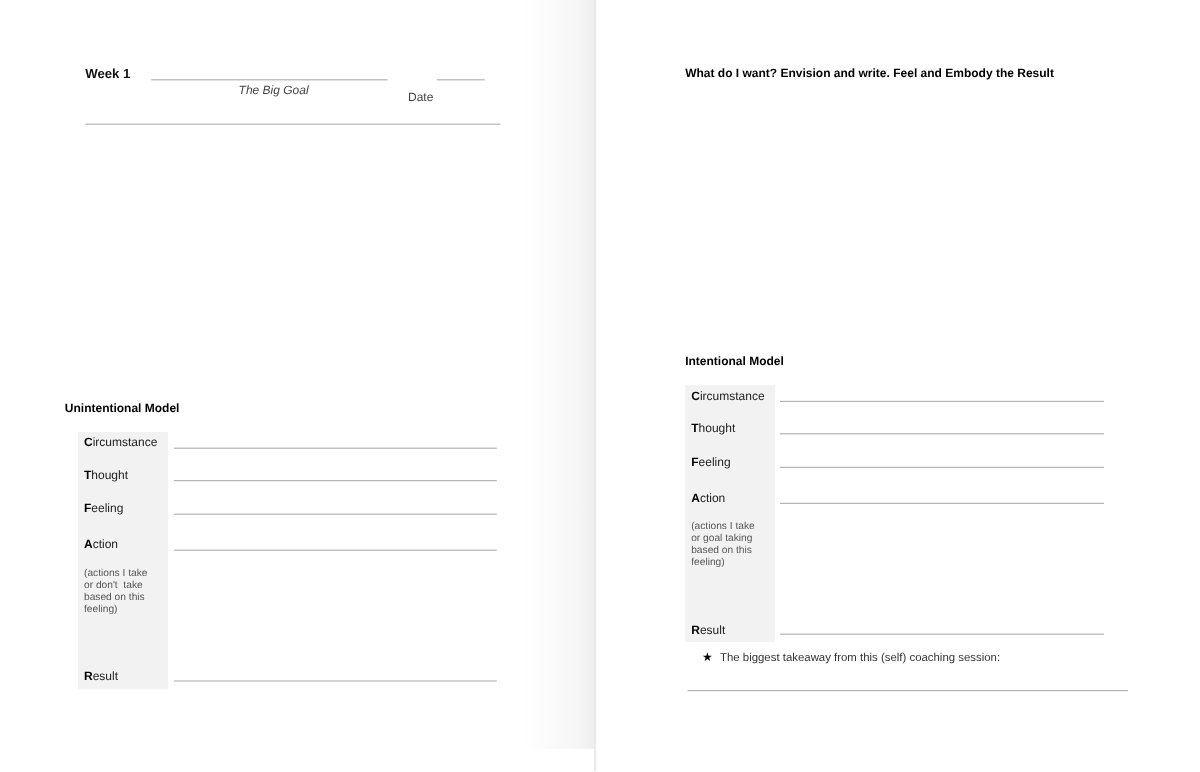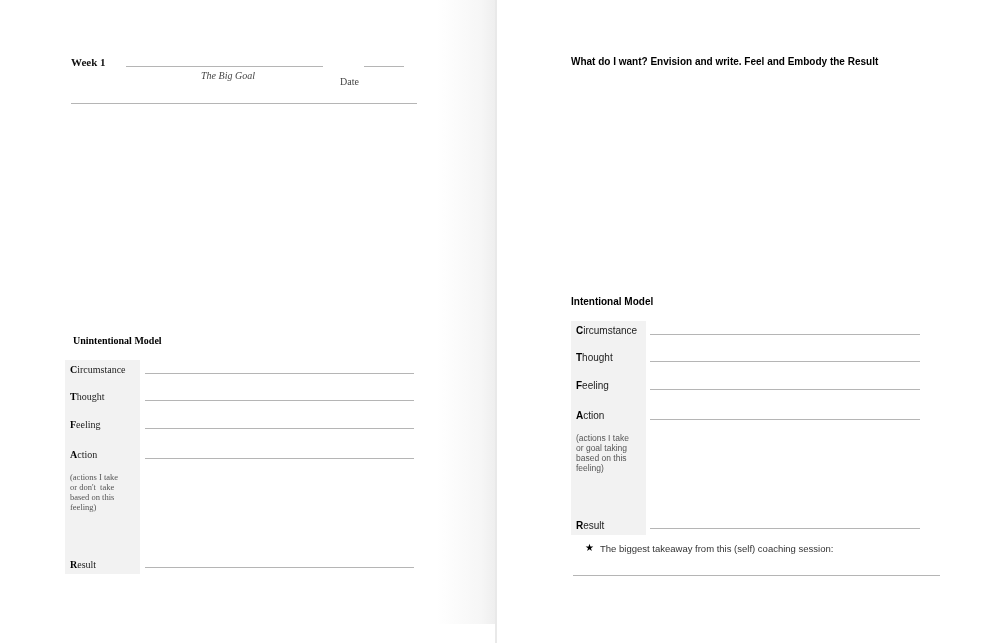--- a/index.html
+++ b/index.html
@@ -1,17 +1,17 @@
 <!DOCTYPE html>
 <html><head>
 <meta charset="utf-8">
 <style>
   html, body { margin:0; padding:0; }
   body { width:1000px; height:643px; position:relative; overflow:hidden; background:#ffffff; font-family:"Liberation Sans", sans-serif; color:#111; }
-  .page-left { position:absolute; left:0; top:0; width:496px; height:624px; background:linear-gradient(to right, #ffffff 0%, #ffffff 88%, #f6f6f6 97%, #eeeeee 100%);font-family:Liberation Serif, serif; }
+  .page-left { position:absolute; left:0; top:0; width:496px; height:624px; background:linear-gradient(to right, #ffffff 0%, #ffffff 88%, #f6f6f6 97%, #eeeeee 100%); }
   .fold { position:absolute; left:495px; top:0; width:2px; height:643px; background:#e9e9e9; }
   .page-right { position:absolute; left:497px; top:0; width:503px; height:643px; background:#ffffff;padding-left:24px; }
   .abs { position:absolute; }
   .bold { font-weight:bold; }
   .line { position:absolute; height:0; border-top:1px solid #b5b5b5; }
   .italic { font-style:italic; color:#444; }
   .box { position:absolute; background:#f2f2f2; }
   .label { position:absolute; font-size:10px; color:#222; }
   .label b { font-weight:bold; color:#000; }
   .sublabel { position:absolute; font-size:8.5px; color:#555; line-height:10px; }
@@ -22,21 +22,21 @@
 
 <div class="page-left">
   <div class="abs bold" style="left:71px;top:56px;font-size:11px;">Week 1</div>
   <div class="line" style="left:126px;top:66px;width:197px;"></div>
   <div class="abs" style="left:340px;top:57px;font-size:10px;color:#444;margin-top:19px;">Date</div>
   <div class="line" style="left:364px;top:66px;width:40px;"></div>
   <div class="abs italic" style="left:126px;top:70px;width:204px;text-align:center;font-size:10px;">The Big Goal</div>
 
   <div class="line" style="left:71px;top:103px;width:346px;"></div>
 
-  <div class="abs title" style="left:73px;top:335px;">Unintentional Model</div>
+  <div class="abs title" style="left:54px;top:335px;">Unintentional Model</div>
 
   <div class="box" style="left:65px;top:360px;width:75px;height:214px;"></div>
 
   <div class="label" style="left:70px;top:364px;"><b>C</b><span>ircumstance</span></div>
   <div class="line" style="left:145px;top:373px;width:269px;"></div>
 
   <div class="label" style="left:70px;top:391px;"><b>T</b><span>hought</span></div>
   <div class="line" style="left:145px;top:400px;width:269px;"></div>
 
   <div class="label" style="left:70px;top:419px;"><b>F</b><span>eeling</span></div>

